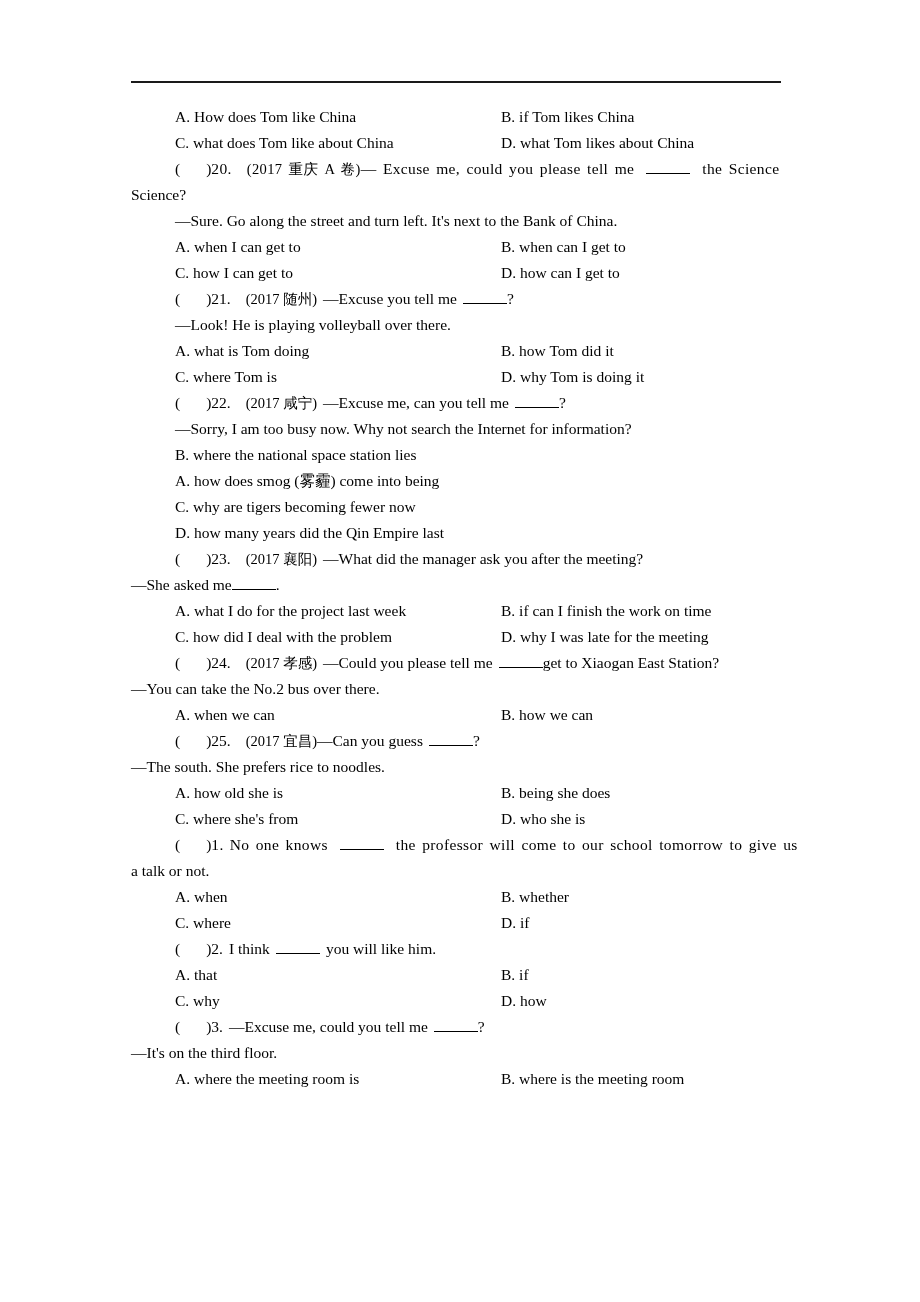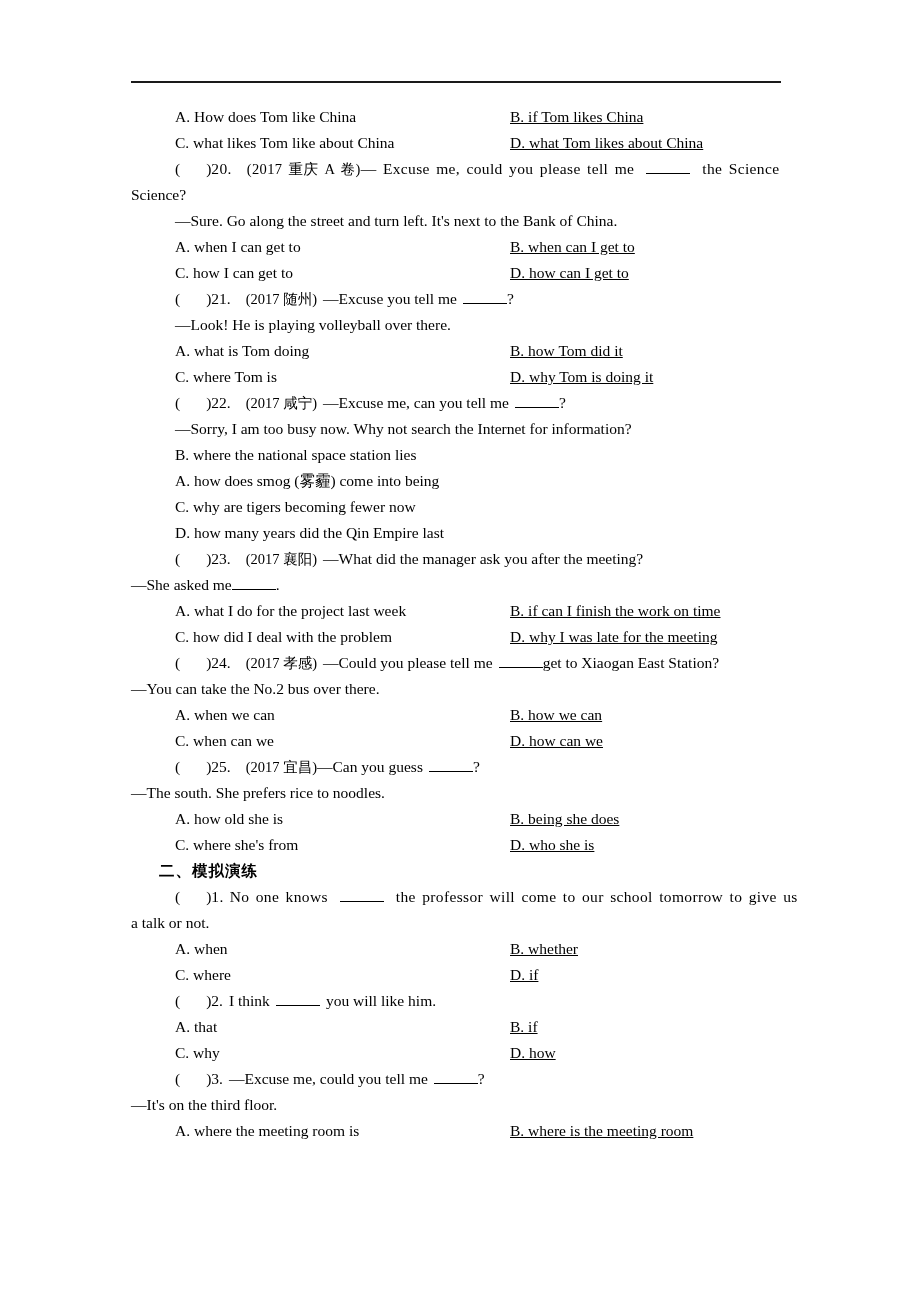--- a/index.html
+++ b/index.html
@@ -51,23 +51,22 @@
   .optrow {
     position: relative;
     height: 26px;
     line-height: 26px;
     font-size: 15.5px;
     white-space: nowrap;
     padding-left: 44px;
   }
   .optrow .colb {
     position: absolute;
-    left: 379px;
+    left: 370px;
     top: 0;
-    text-decoration: underline;
   }
   
   .optfull {
     position: relative;
     height: 26px;
     line-height: 26px;
     font-size: 15.5px;
     white-space: nowrap;
     padding-left: 44px;
   }
@@ -104,21 +103,21 @@
 
   <div class="rule"></div>
 
   <div class="content">
 
     <div class="optrow">
       <span>A. How does Tom like China</span>
       <span class="colb">B. if Tom likes China</span>
     </div>
     <div class="optrow">
-      <span>C. what likes Tom like about China</span>
+      <span>C. what does Tom like about China</span>
       <span class="colb">D. what Tom likes about China</span>
     </div>
 
     <div class="ln ind justified">
       <span class="brk"><span>(</span><span class="gap"></span><span>)</span></span><span>20.</span><span class="sp"></span><span class="cn">(2017 重庆 A 卷)</span><span>— Excuse me, could you please tell me</span><span class="sp2"></span><span class="blank b-md"></span><span class="sp2"></span><span>the Science</span>
     </div>
     <div class="ln flush">
       <span>Science?</span>
     </div>
     <div class="ln ind">
@@ -185,43 +184,36 @@
     <div class="ln ind">
       <span class="brk">(<span class="gap"></span>)</span><span>24.</span><span class="sp"></span><span class="cn">(2017 孝感)</span><span class="sp"></span><span>—Could you please tell me</span><span class="sp"></span><span class="blank b-md"></span><span>get to Xiaogan East Station?</span>
     </div>
     <div class="ln flush">
       <span>—You can take the No.2 bus over there.</span>
     </div>
     <div class="optrow">
       <span>A. when we can</span>
       <span class="colb">B. how we can</span>
     </div>
-    <div class="optrow">
-      <span>C. when can we</span>
-      <span class="colb">D. how can we</span>
-    </div>
 
     <div class="ln ind">
       <span class="brk">(<span class="gap"></span>)</span><span>25.</span><span class="sp"></span><span class="cn">(2017 宜昌)</span><span>—Can you guess</span><span class="sp"></span><span class="blank b-md"></span><span>?</span>
     </div>
     <div class="ln flush">
       <span>—The south. She prefers rice to noodles.</span>
     </div>
     <div class="optrow">
       <span>A. how old she is</span>
       <span class="colb">B. being she does</span>
     </div>
     <div class="optrow">
       <span>C. where she's   from</span>
       <span class="colb">D. who she is</span>
     </div>
 
-    <div class="heading">
-      <span class="cnb">二、模拟演练</span>
-    </div>
 
     <div class="ln ind justified">
       <span class="brk">(<span class="gap"></span>)</span><span>1.</span><span class="sp"></span><span>No one knows</span><span class="sp2"></span><span class="blank b-md"></span><span class="sp2"></span><span>the professor will come to our school tomorrow to give us</span>
     </div>
     <div class="ln flush">
       <span>a talk or not.</span>
     </div>
     <div class="optrow">
       <span>A. when</span>
       <span class="colb">B. whether</span>

